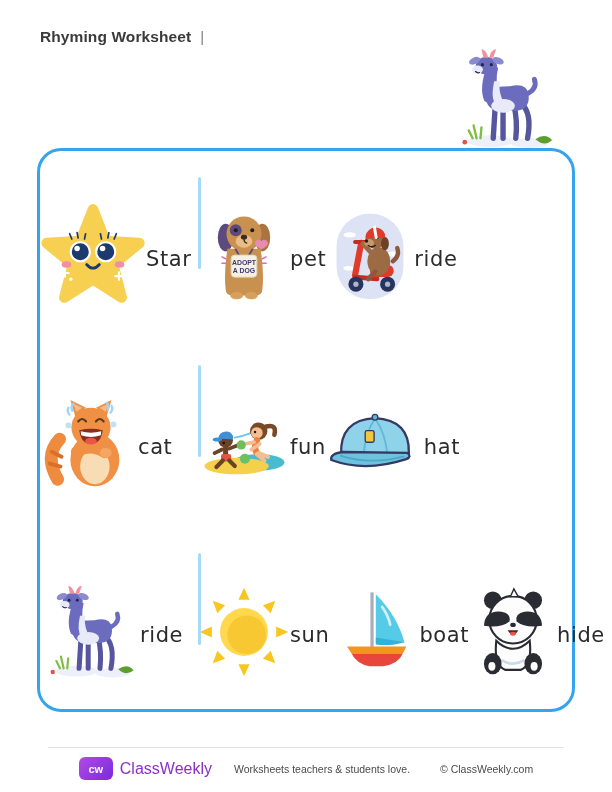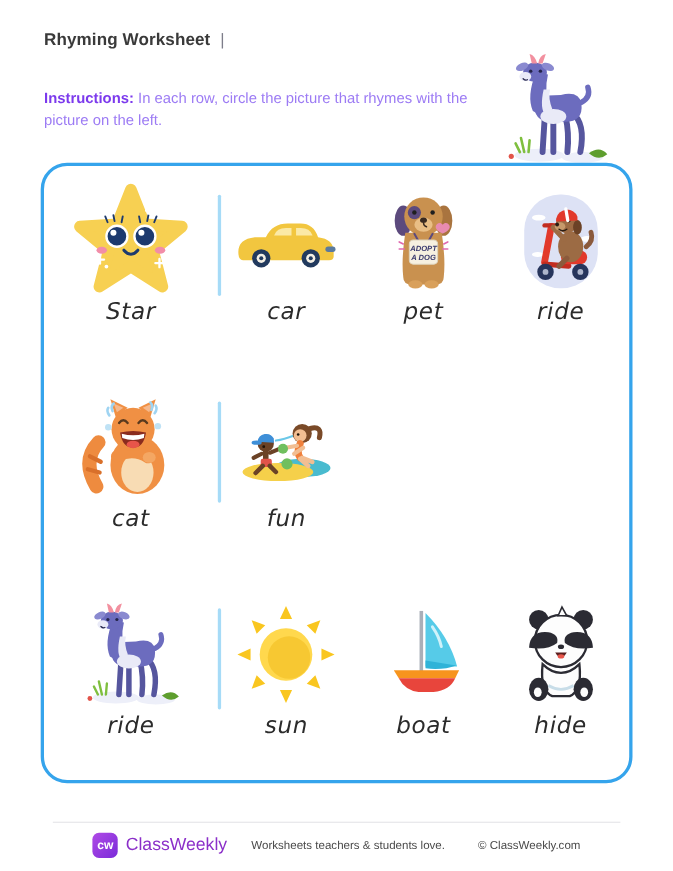--- a/index.html
+++ b/index.html
@@ -18,47 +18,46 @@
 
   
   .decor{position:absolute;left:438px;top:48px;width:134px;height:102px;}
 
   
   .box{position:absolute;left:37px;top:148px;width:538px;height:564px;box-sizing:border-box;
        border:3px solid #35a4ec;border-radius:24px;background:#fff;}
   .row{position:relative;display:grid;grid-template-columns:158px 1fr 1fr 1fr;height:188px;
        box-sizing:border-box;padding-top:22px;}
   .vdiv{position:absolute;left:158px;top:26px;width:3px;height:92px;background:#a6dbf7;border-radius:2px;}
-  .cell{display:flex;flex-direction:column;align-items:center;font-style:italic;}
+  .cell{display:flex;flex-direction:row;align-items:center;}
   .art{height:92px;display:flex;align-items:center;justify-content:center;}
   .word{margin-top:6px;font-size:21px;font-weight:400;letter-spacing:.6px;color:#2b2b2b;
         font-family:"DejaVu Sans",sans-serif;}
 
   
   .footer{position:absolute;left:48px;top:747px;width:516px;border-top:1px solid #e4e4e8;
           padding-top:9px;display:flex;align-items:center;justify-content:center;}
-  .logo{width:23px;height:23px;border-radius:6px;background:linear-gradient(135deg,#b04ae6,#7a2bd9);
+  .logo{width:34px;height:23px;border-radius:6px;background:linear-gradient(135deg,#b04ae6,#7a2bd9);
         color:#fff;font-weight:700;font-size:11px;display:flex;align-items:center;justify-content:center;}
   .brand{font-size:16px;font-weight:400;color:#8b2fc9;margin-left:7px;}
   .tagline{font-size:10.5px;color:#4a4a4a;margin-left:22px;text-align:center;}
   .copyright{font-size:10.5px;color:#4a4a4a;margin-left:30px;}
 
   svg{display:block;}
 </style>
 </head>
 <body>
 
 <div class="page">
 
   <div class="hdr">
     <span class="title">Rhyming Worksheet</span>
     <span class="pipe">|</span>
   </div>
 
-  <div class="instr"><span class="ilabel">Instructions:</span><span> In each row, circle the picture that rhymes with the picture on the left.</span></div>
 
   <svg class="decor" viewBox="0 0 110 104">
     <ellipse cx="40" cy="95" rx="23" ry="6" fill="#edeff9"></ellipse>
     <ellipse cx="80" cy="97" rx="19" ry="5" fill="#edeff9"></ellipse>
     <path d="M86 93 q10 -7 17 1 q-8 7 -17 -1 Z" fill="#5e9e2e"></path>
     <path d="M26 92 l-3 -13 M30 92 l1 -11 M22 92 l-4 -8" stroke="#7fbf3f" stroke-width="2.4" stroke-linecap="round" fill="none"></path>
     <circle cx="14" cy="96" r="2.4" fill="#e2544a"></circle>
     <path d="M45 60 L43 92 M53 60 L53 92" stroke="#56569e" stroke-width="5.5" stroke-linecap="round"></path>
     <path d="M71 56 Q83 66 78 92 M64 58 Q68 74 66 92" stroke="#56569e" stroke-width="5.5" stroke-linecap="round" fill="none"></path>
     <path d="M36 40 Q32 62 48 64 L64 64 Q81 64 79 47 Q77 35 60 39 Z" fill="#6c6cbe"></path>
@@ -94,37 +93,20 @@
             <ellipse cx="25" cy="58" rx="4.5" ry="3" fill="#f28da8"></ellipse>
             <ellipse cx="75" cy="58" rx="4.5" ry="3" fill="#f28da8"></ellipse>
             <path d="M44 58 Q50 65 56 58" stroke="#1d3a6e" stroke-width="2.6" fill="none" stroke-linecap="round"></path>
             <path d="M20 66 h7 M23.5 62.5 v7 M71 69 h7 M74.5 65.5 v7 M63 24 h5 M65.5 21.5 v5" stroke="#fff" stroke-width="2" stroke-linecap="round"></path>
             <circle cx="29" cy="72" r="1.6" fill="#fff"></circle>
           </svg>
         </div>
         <span class="word">Star</span>
       </div>
 
-      <div class="cell">
-        <div class="art">
-          <svg width="100" height="56" viewBox="0 0 120 64">
-            <path d="M8 44 Q8 30 26 28 L38 28 Q45 13 62 13 L76 13 Q90 13 95 28 Q112 30 112 44 L112 49 Q112 53 107 53 L13 53 Q8 53 8 44 Z" fill="#f2c63f"></path>
-            <path d="M47 26 Q50 18 60 18 L66 18 L66 26 Z" fill="#fbe9a6"></path>
-            <path d="M71 18 L76 18 Q86 18 89 26 L71 26 Z" fill="#fbe9a6"></path>
-            <rect x="103" y="38" width="11" height="6" rx="3" fill="#5a7a9e"></rect>
-            <circle cx="33" cy="51" r="10" fill="#223a5e"></circle>
-              <circle cx="33" cy="51" r="5" fill="#f3efe4"></circle>
-              <circle cx="33" cy="51" r="2.2" fill="#223a5e"></circle>
-            <circle cx="87" cy="51" r="10" fill="#223a5e"></circle>
-              <circle cx="87" cy="51" r="5" fill="#f3efe4"></circle>
-              <circle cx="87" cy="51" r="2.2" fill="#223a5e"></circle>
-          </svg>
-        </div>
-        <span class="word">car</span>
-      </div>
 
       <div class="cell">
         <div class="art">
           <svg width="92" height="96" viewBox="0 0 100 104">
             <ellipse cx="30" cy="32" rx="8.5" ry="15" fill="#5c4a7d"></ellipse>
             <ellipse cx="70" cy="32" rx="8.5" ry="15" fill="#a9743f"></ellipse>
             <circle cx="50" cy="28" r="19" fill="#c9914f"></circle>
             <circle cx="41" cy="24" r="6.5" fill="#5c4a7d"></circle>
             <circle cx="41" cy="24" r="2.2" fill="#1f1f1f"></circle>
             <circle cx="59" cy="24" r="2.2" fill="#1f1f1f"></circle>
@@ -229,20 +211,33 @@
             <path d="M64 38 Q60 46 64 52" stroke="#f0803c" stroke-width="7" fill="none" stroke-linecap="round"></path>
             <path d="M61 40 L50 42 M67 42 L58 48" stroke="#f2be92" stroke-width="4" stroke-linecap="round"></path>
             <path d="M66 52 L76 56 M64 53 L72 60" stroke="#f2be92" stroke-width="4.5" stroke-linecap="round"></path>
             <circle cx="47" cy="43" r="5" fill="#6fbf5e"></circle>
             <circle cx="51" cy="58" r="5.5" fill="#6fbf5e"></circle>
           </svg>
         </div>
         <span class="word">fun</span>
       </div>
 
+      <div class="cell">
+        <div class="art">
+          <svg width="98" height="76" viewBox="0 0 110 84">
+            <path d="M17 54 Q15 15 55 13 Q94 15 93 52 L93 56 L17 56 Z" fill="#8ed3ea" stroke="#333a66" stroke-width="2.6"></path>
+            <path d="M55 13 Q44 30 42 55 M55 13 Q67 30 69 55" stroke="#5fb8d8" stroke-width="2" fill="none"></path>
+            <circle cx="55" cy="12" r="3.2" fill="#5fb8d8" stroke="#333a66" stroke-width="1.5"></circle>
+            <rect x="44" y="27" width="10" height="13" rx="2" fill="#f2c63f" stroke="#333a66" stroke-width="1.5"></rect>
+            <path d="M6 60 Q44 74 90 59 Q97 56 91 52 L19 51 Q4 53 6 60 Z" fill="#6fc2de" stroke="#333a66" stroke-width="2.6"></path>
+            <path d="M16 55 Q50 66 88 56" stroke="#4ba8c8" stroke-width="2" fill="none"></path>
+          </svg>
+        </div>
+        <span class="word">hat</span>
+      </div>
     </div>
 
     <div class="row">
       <span class="vdiv"></span>
 
       <div class="cell">
         <div class="art">
           <svg width="100" height="96" viewBox="0 0 110 104">
             <ellipse cx="40" cy="95" rx="23" ry="6" fill="#edeff9"></ellipse>
             <ellipse cx="80" cy="97" rx="19" ry="5" fill="#edeff9"></ellipse>

